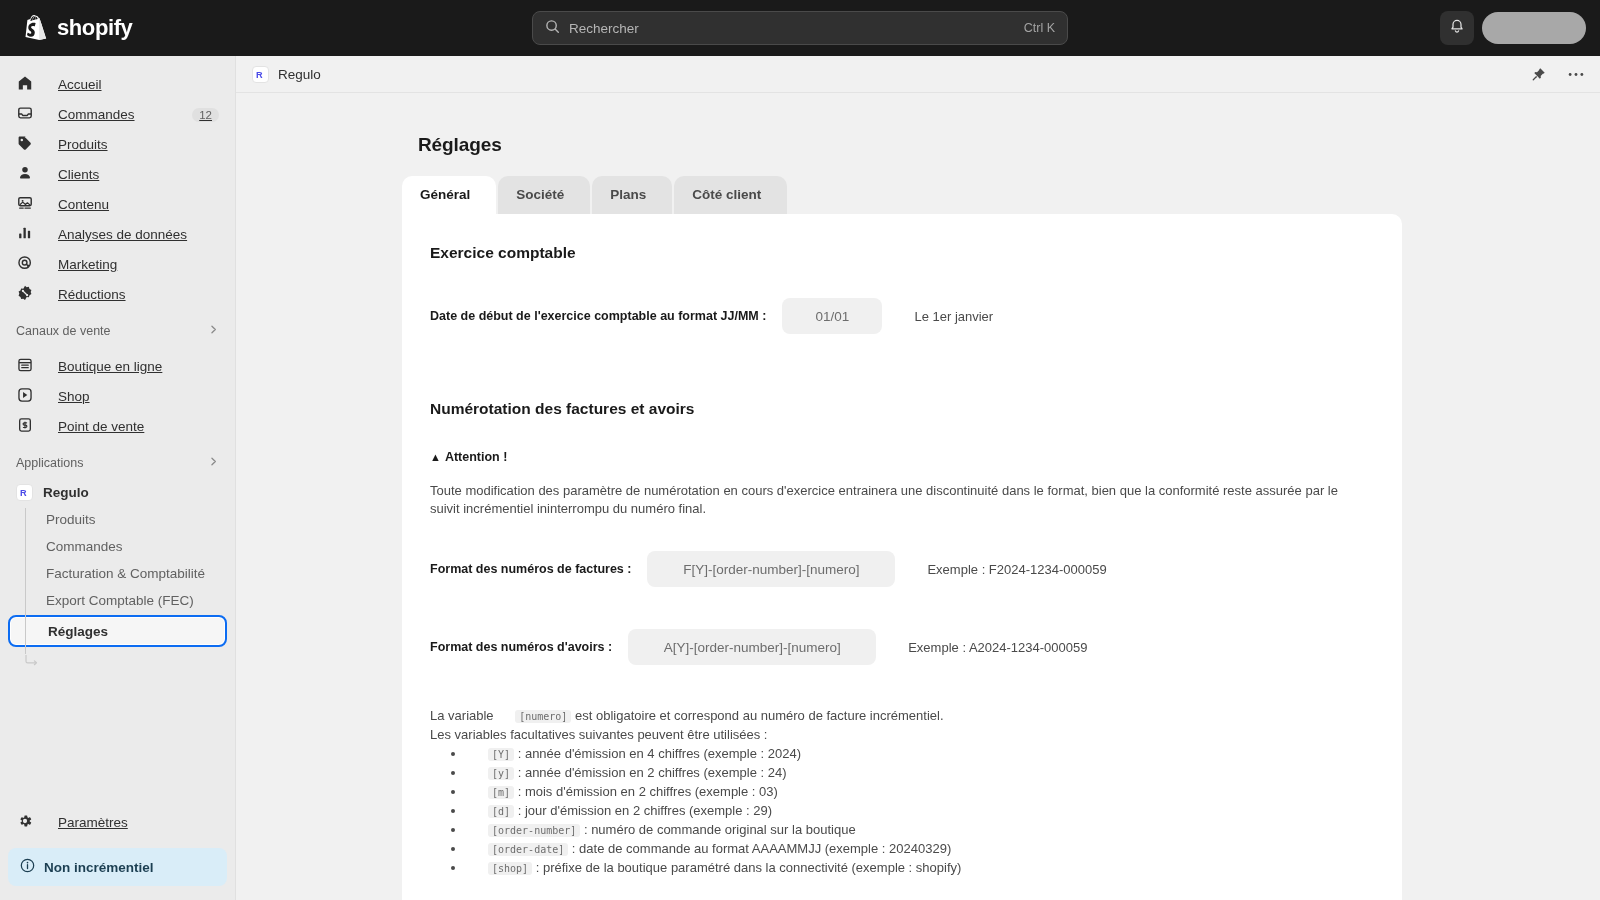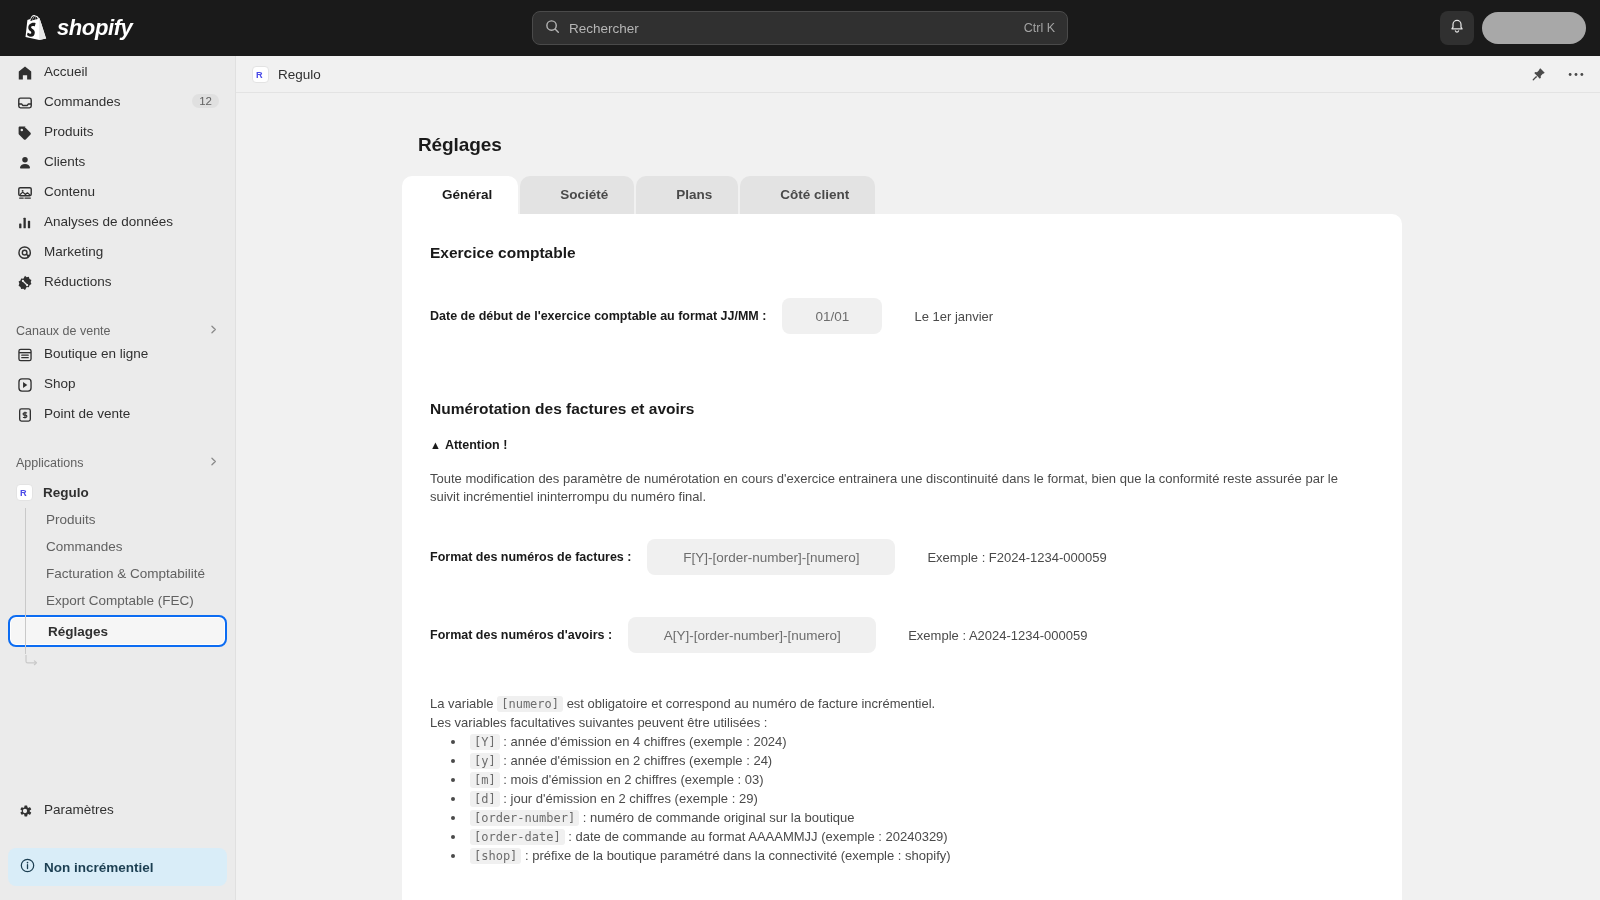--- a/index.html
+++ b/index.html
@@ -13,21 +13,21 @@
   
   .topbar {
     height: 56px; background: #1a1a1a;
     display: flex; align-items: center;
     position: relative;
   }
   .brand { display: flex; align-items: center; gap: 9px; padding-left: 24px; }
   .brand-bag { width: 24px; height: 26px; flex: 0 0 auto; }
   .brand-name {
     color: #fff; font-size: 22px; font-weight: 700;
-    font-style: italic; letter-spacing: -0.4px;
+    letter-spacing: -0.4px;
     font-family: "Liberation Sans", sans-serif;
   }
   .search-wrap {
     position: absolute; left: 50%; transform: translateX(-50%);
     width: 536px;
   }
   .search-box {
     height: 34px; background: #303030; border: 1px solid #4a4a4a;
     border-radius: 8px; display: flex; align-items: center;
     padding: 0 12px; gap: 9px;
@@ -48,23 +48,23 @@
   .body-row { display: flex; height: 844px; }
 
   
   .sidebar {
     width: 236px; flex: 0 0 236px; background: #ebebeb;
     display: flex; flex-direction: column;
     padding: 8px 8px 0 8px; position: relative;
     border-right: 1px solid #e0e0e0;
   }
   .nav-item {
-    display: flex; align-items: flex-start; gap: 10px;
+    display: flex; align-items: flex-end; gap: 24px;
     height: 28px; padding: 0 8px; border-radius: 8px;
-    color: #303030; font-size: 13.5px; margin-bottom: 2px;
+    color: #303030; font-size: 13.5px; margin-bottom: 2px; text-decoration: underline;
   }
   .nav-item .ico { width: 18px; height: 18px; display: flex; align-items: center; justify-content: center; flex: 0 0 18px; }
   .nav-item .lbl { flex: 1; white-space: nowrap; }
   .badge {
     background: #e0e0e0; color: #616161; font-size: 11.5px;
     border-radius: 8px; padding: 1px 7px; min-width: 24px; text-align: center;
   }
   .nav-section {
     display: flex; align-items: center; justify-content: space-between;
     padding: 0 8px; height: 26px; margin-top: 14px; margin-bottom: 2px;
@@ -116,21 +116,21 @@
   .appbar .right { margin-left: auto; display: flex; align-items: center; gap: 18px; }
   .ic-btn { width: 20px; height: 20px; display: flex; align-items: center; justify-content: center; color: #4a4a4a; }
 
   .content { flex: 1; overflow: hidden; padding-left: 166px; }
   .page-title {
     font-size: 19px; font-weight: 700; color: #1a1a1a;
     margin: 41px 0 0 16px; letter-spacing: -0.1px;
   }
   .tabs { display: flex; gap: 2px; margin-top: 20px; }
   .tab {
-    padding: 11px 26px 12px 40px; font-size: 13.5px; font-weight: 600;
+    padding: 11px 26px 12px 18px; font-size: 13.5px; font-weight: 600;
     color: #4a4a4a; background: #e3e3e3;
     border-radius: 10px 10px 0 0; white-space: nowrap;
   }
   .tab.active { background: #fff; color: #1a1a1a; }
   .card {
     background: #fff; border-radius: 0 10px 10px 10px;
     width: 1000px; min-height: 720px; padding: 30px 28px 40px 28px;
   }
   .sec-title { font-size: 15.5px; font-weight: 700; color: #1a1a1a; margin-bottom: 36px; }
   .field-row { display: flex; align-items: center; gap: 0; margin-bottom: 8px; }
@@ -142,22 +142,22 @@
   }
   .field-hint { font-size: 13px; color: #4a4a4a; margin-left: 16px; }
 
   .warn-title { font-size: 12.5px; font-weight: 700; color: #1a1a1a; margin-bottom: 18px; }
   .warn-tri { font-size: 11px; margin-right: 4px; }
   .warn-text {
     font-size: 13px; color: #4a4a4a; line-height: 1.35;
     max-width: 930px; margin-bottom: 34px;
   }
   code.tok {
-    font-family: "DejaVu Sans Mono", monospace; font-size: 12px;
-    background: #f0f0f0; color: #6d6d6d; padding: 1px 4px; border-radius: 3px;
+    font-family: "DejaVu Sans Mono", monospace; font-size: 10px;
+    background: #f0f0f0; color: #6d6d6d; padding: 1px 4px; border-radius: 3px; margin-left: 18px;
   }
   .var-intro { font-size: 13px; color: #4a4a4a; line-height: 1.45; }
   ul.var-list { margin: 0 0 0 36px; list-style: disc; }
   ul.var-list li { font-size: 13px; color: #4a4a4a; line-height: 1.46; padding-left: 4px; }
 </style>
 </head>
 <body>
 
 <div class="topbar">
   <div class="brand">
@@ -442,21 +442,21 @@
       <div class="card">
 
         <div class="sec-title">Exercice comptable</div>
 
         <div class="field-row" style="margin-bottom:66px;">
           <span class="field-label">Date de début de l'exercice comptable au format JJ/MM :</span>
           <span class="field-box" style="width:100px;">01/01</span>
           <span class="field-hint">Le 1er janvier</span>
         </div>
 
-        <div class="sec-title" style="margin-bottom:20px;">Numérotation des factures et avoirs</div>
+        <div class="sec-title" style="margin-bottom:32px;">Numérotation des factures et avoirs</div>
 
         <div class="warn-title">
           <span class="warn-tri">▲</span><span>Attention !</span>
         </div>
         <div class="warn-text">Toute modification des paramètre de numérotation en cours d'exercice entrainera une discontinuité dans le format, bien que la conformité reste assurée par le suivit incrémentiel ininterrompu du numéro final.</div>
 
         <div class="field-row" style="margin-bottom:42px;">
           <span class="field-label">Format des numéros de factures :</span>
           <span class="field-box" style="width:248px;">F[Y]-[order-number]-[numero]</span>
           <span class="field-hint">Exemple : F2024-1234-000059</span>

